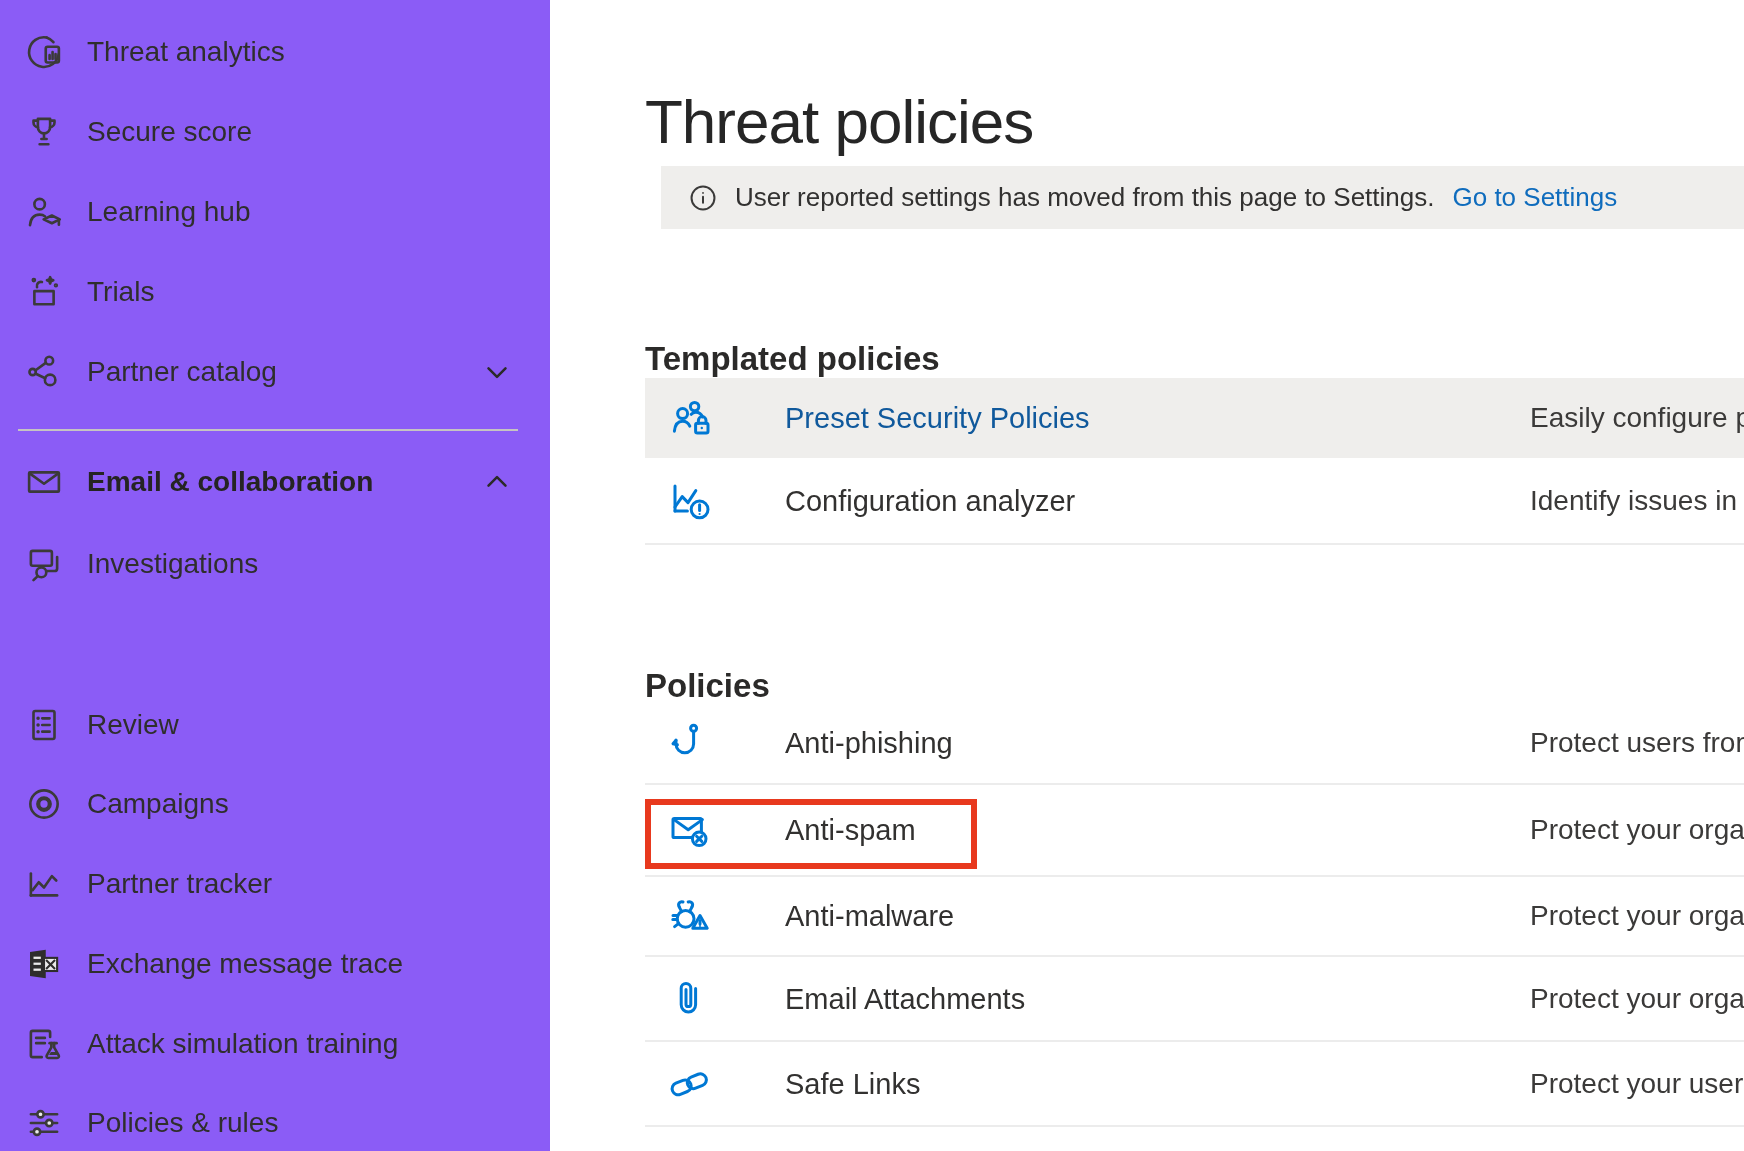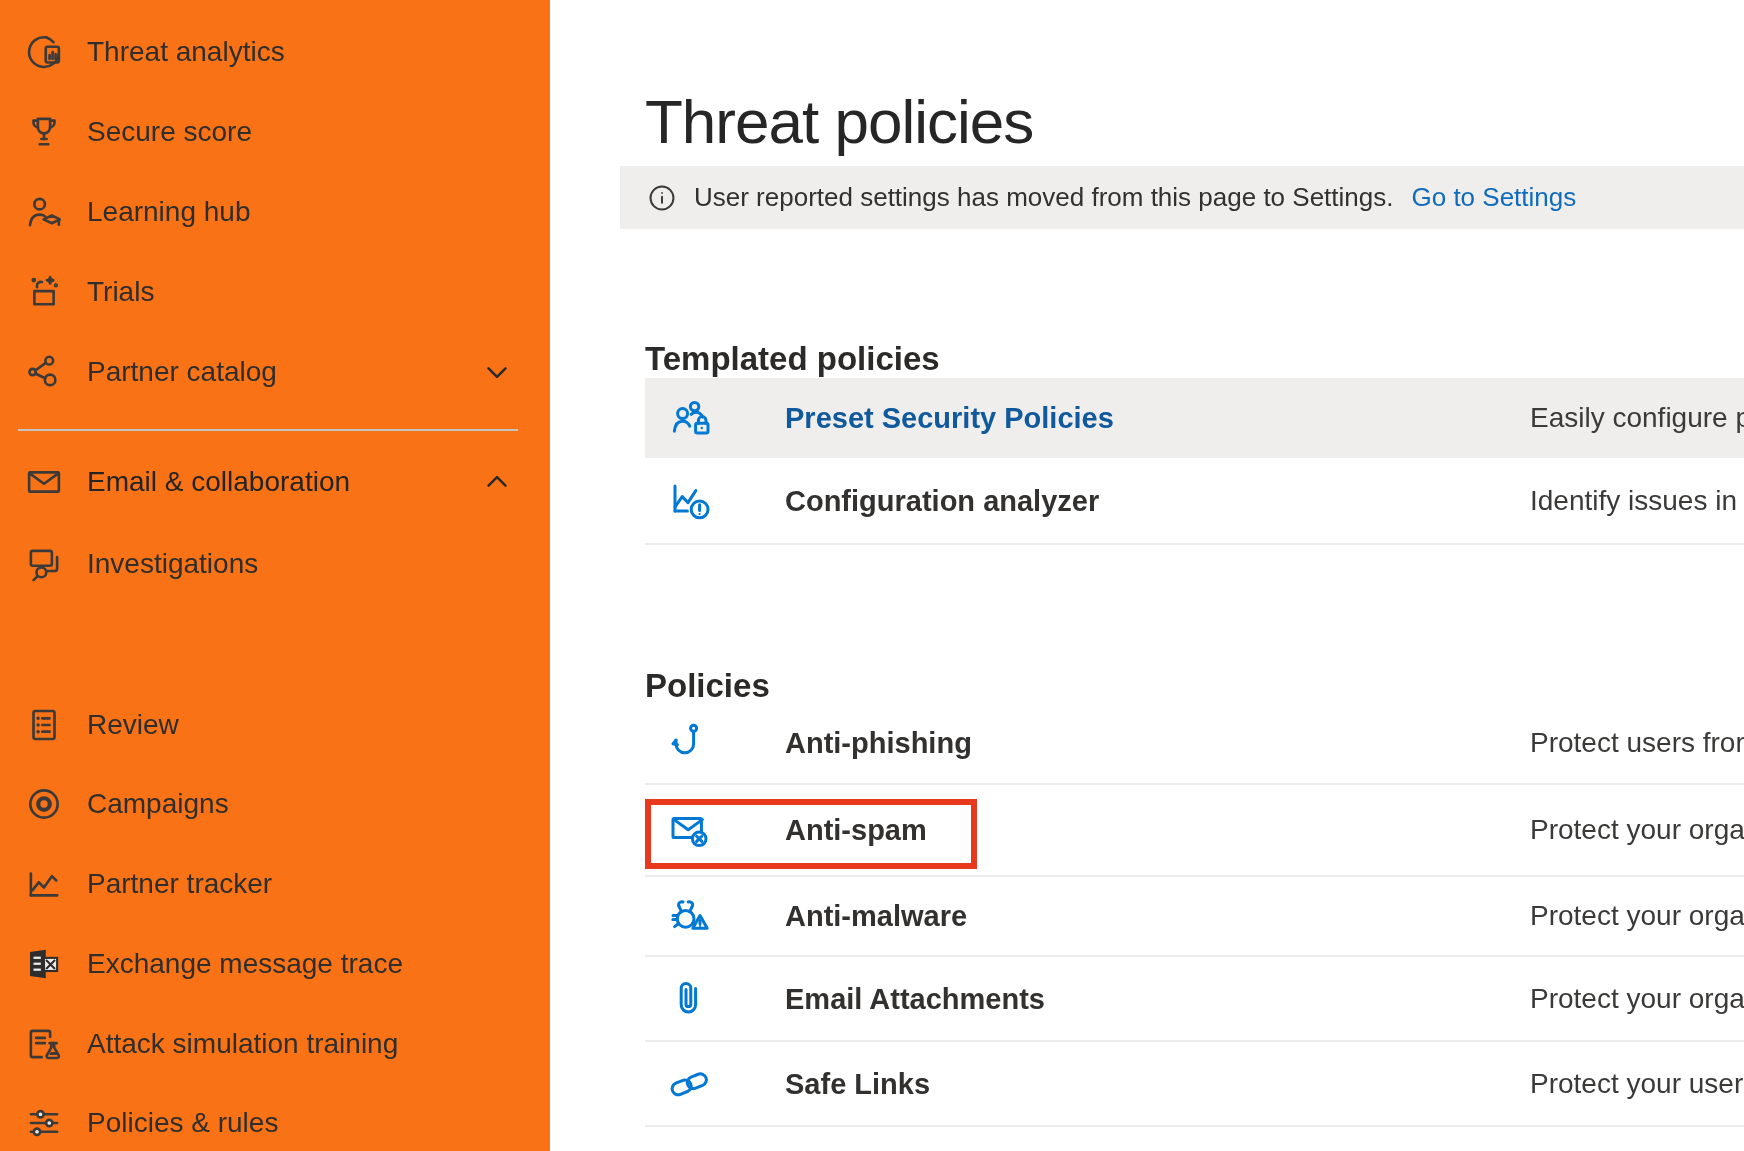--- a/index.html
+++ b/index.html
@@ -1,45 +1,45 @@
 <!DOCTYPE html>
 <html><head>
 <meta charset="utf-8">
 <style>
   html,body{margin:0;padding:0;background:#fff;}
   body{font-family:"Liberation Sans",sans-serif;color:#323130;}
   #screen{position:relative;width:1744px;height:1151px;background:#ffffff;overflow:hidden;}
 
   
-  .sidebar{position:absolute;left:0;top:0;width:550px;height:1151px;background:#f97316;text-align:right;}
+  .sidebar{position:absolute;left:0;top:0;width:550px;height:1151px;background:#8b5cf6;text-align:right;}
   .side-item{position:absolute;left:0;width:100%;height:80px;display:flex;align-items:center;cursor:pointer;}
   .side-item .sicon{margin-left:22px;width:44px;height:44px;flex:0 0 44px;display:flex;align-items:center;justify-content:center;color:#3b3a39;}
   .side-item .sicon svg{width:42px;height:42px;display:block;}
   .side-item .slabel{margin-left:21px;font-size:28px;color:#2f2e2d;white-space:nowrap;}
-  .side-item.group .slabel{font-weight:400;color:#252423;}
+  .side-item.group .slabel{font-weight:700;color:#252423;}
   .chev{position:absolute;left:480px;top:50%;transform:translateY(-50%);width:34px;height:34px;color:#2b2a29;}
   .chev svg{width:34px;height:34px;display:block;}
   .side-divider{position:absolute;left:18px;top:429px;width:500px;height:0;border-top:2px solid #c6c4c2;}
 
   
   .main-title{position:absolute;left:645px;top:46px;font-size:62px;line-height:1.1;font-weight:400;color:#262626;letter-spacing:-1px;white-space:nowrap;}
-  .banner{position:absolute;left:620px;top:166px;right:0;height:63px;background:#efeeec;display:flex;align-items:center;}
+  .banner{position:absolute;left:661px;top:166px;right:0;height:63px;background:#efeeec;display:flex;align-items:center;}
   .banner .iicon{margin-left:26px;width:32px;height:32px;flex:0 0 32px;color:#3b3a39;}
   .banner .iicon svg{width:32px;height:32px;display:block;}
   .banner .btext{margin-left:16px;font-size:26px;color:#323130;white-space:nowrap;}
   .banner .blink{margin-left:18px;font-size:26px;color:#0f6cbd;white-space:nowrap;cursor:pointer;text-decoration:none;}
 
   .sec-heading{position:absolute;left:645px;font-size:33px;font-weight:700;color:#2b2a29;white-space:nowrap;}
 
   .row{position:absolute;left:645px;right:0;background:#fff;box-sizing:border-box;}
   .row.gray{background:#efeeec;}
   .row.bordered{border-bottom:2px solid #ececec;}
   .row .picon{position:absolute;left:21px;top:50%;transform:translateY(-50%);width:48px;height:48px;color:#0078d4;}
   .row .picon svg{width:48px;height:48px;display:block;}
-  .row .plabel{position:absolute;left:140px;top:50%;transform:translateY(-50%);font-size:29px;font-weight:700;color:#323130;white-space:nowrap;cursor:pointer;}
+  .row .plabel{position:absolute;left:140px;top:50%;transform:translateY(-50%);font-size:29px;font-weight:400;color:#323130;white-space:nowrap;cursor:pointer;}
   .row .plabel.link{color:#10599c;}
   .row .pdesc{position:absolute;left:885px;top:50%;transform:translateY(-50%);font-size:28px;color:#3b3a39;white-space:nowrap;}
 
   .red-box{position:absolute;left:645px;top:799px;width:332px;height:70px;border:6px solid #e8391e;box-sizing:border-box;pointer-events:none;z-index:5;background:transparent;}
 </style>
 </head>
 <body>
 
 <div id="screen">
 

